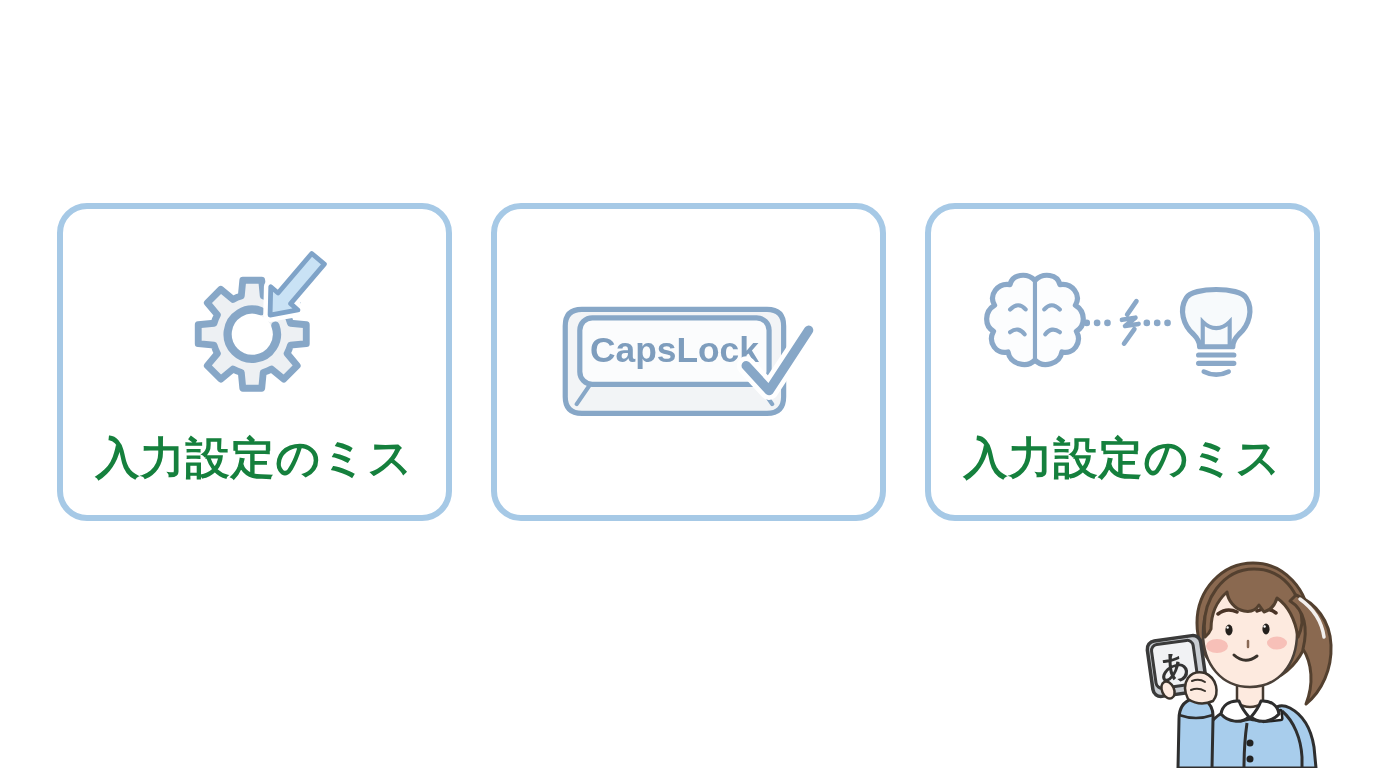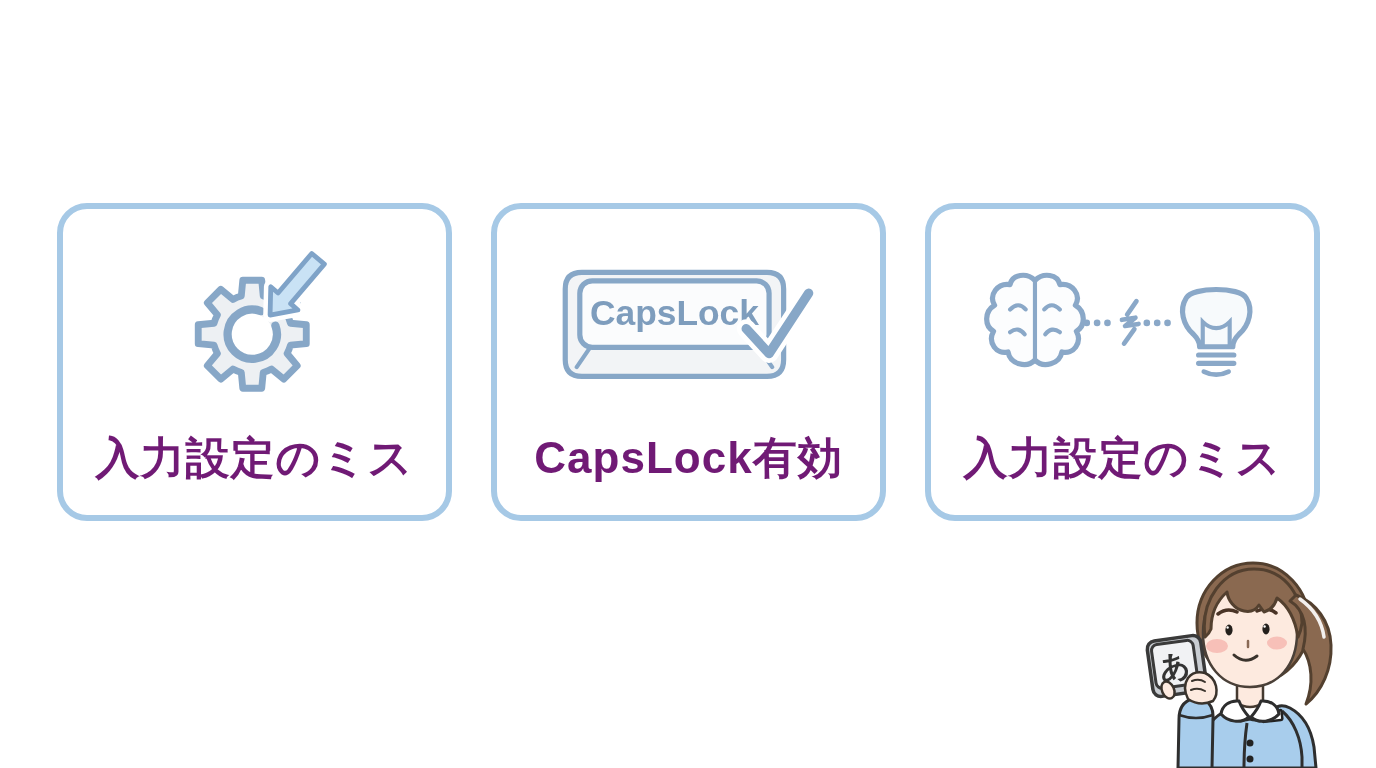--- a/index.html
+++ b/index.html
@@ -3,21 +3,21 @@
 <meta charset="utf-8">
 <style>
   html,body{margin:0;padding:0;background:#fff;}
   .stage{position:relative;width:1376px;height:768px;background:#ffffff;overflow:hidden;
          font-family:"Liberation Sans","DejaVu Sans",sans-serif;}
   .cards-row{position:absolute;left:57px;top:203px;width:1263px;height:318px;display:flex;gap:39px;}
   .card{flex:1;border:6px solid #a6c9e6;border-radius:30px;background:#fff;
         display:flex;flex-direction:column;align-items:center;justify-content:center;
         box-sizing:border-box;}
   .icon-wrap{height:178px;display:flex;align-items:center;justify-content:center;}
-  .card-label{font-size:44px;font-weight:700;color:#701a75;letter-spacing:1px;
+  .card-label{font-size:44px;font-weight:700;color:#15803d;letter-spacing:1px;
               margin-top:14px;white-space:nowrap;}
   .character{position:absolute;right:0;bottom:0;width:250px;height:215px;}
   svg{display:block;}
 </style>
 </head>
 <body>
 
 <div class="stage">
 
   <div class="cards-row">
@@ -43,21 +43,20 @@
           <path d="M22 8 H200 Q216 8 216 24 V92 Q216 108 200 108 H22 Q6 108 6 92 V24 Q6 8 22 8 Z" fill="#f2f4f6" stroke="#87a7c7" stroke-width="5" stroke-linejoin="round"></path>
           <rect x="20" y="16" width="182" height="64" rx="12" fill="#fbfcfd" stroke="#87a7c7" stroke-width="5"></rect>
           <path d="M30 80 L17 99 M192 80 L205 99" stroke="#87a7c7" stroke-width="4" stroke-linecap="round" fill="none"></path>
           <text x="111" y="59" text-anchor="middle" font-size="34" font-weight="700" fill="#7e9dbd">CapsLock</text>
           <g>
             <path d="M180 62 L202 86 L240 28" fill="none" stroke="#ffffff" stroke-width="18" stroke-linecap="round" stroke-linejoin="round"></path>
             <path d="M180 62 L202 86 L240 28" fill="none" stroke="#87a7c7" stroke-width="9" stroke-linecap="round" stroke-linejoin="round"></path>
           </g>
         </svg>
       </div>
-      <div class="card-label">CapsLock有効</div>
     </div>
 
     <div class="card">
       <div class="icon-wrap">
         <svg width="280" height="116" viewBox="0 0 270 112">
           <g>
             <path d="M50 12 C42 4 28 6 26 16 C14 14 5 26 11 36 C1 42 1 56 10 61 C4 72 13 84 24 81 C26 93 42 97 50 89 C58 97 74 93 76 81 C87 84 96 72 90 61 C99 56 99 42 89 36 C95 26 86 14 74 16 C72 6 58 4 50 12 Z" fill="#fcfdfe" stroke="#8aa8c8" stroke-width="5" stroke-linejoin="round"></path>
             <path d="M50 13 L50 89" stroke="#8aa8c8" stroke-width="4" stroke-linecap="round"></path>
             <path d="M26 40 Q34 32 41 40 M26 62 Q34 56 40 64 M59 40 Q66 32 74 40 M60 64 Q66 56 74 62" fill="none" stroke="#8aa8c8" stroke-width="4" stroke-linecap="round"></path>
           </g>

